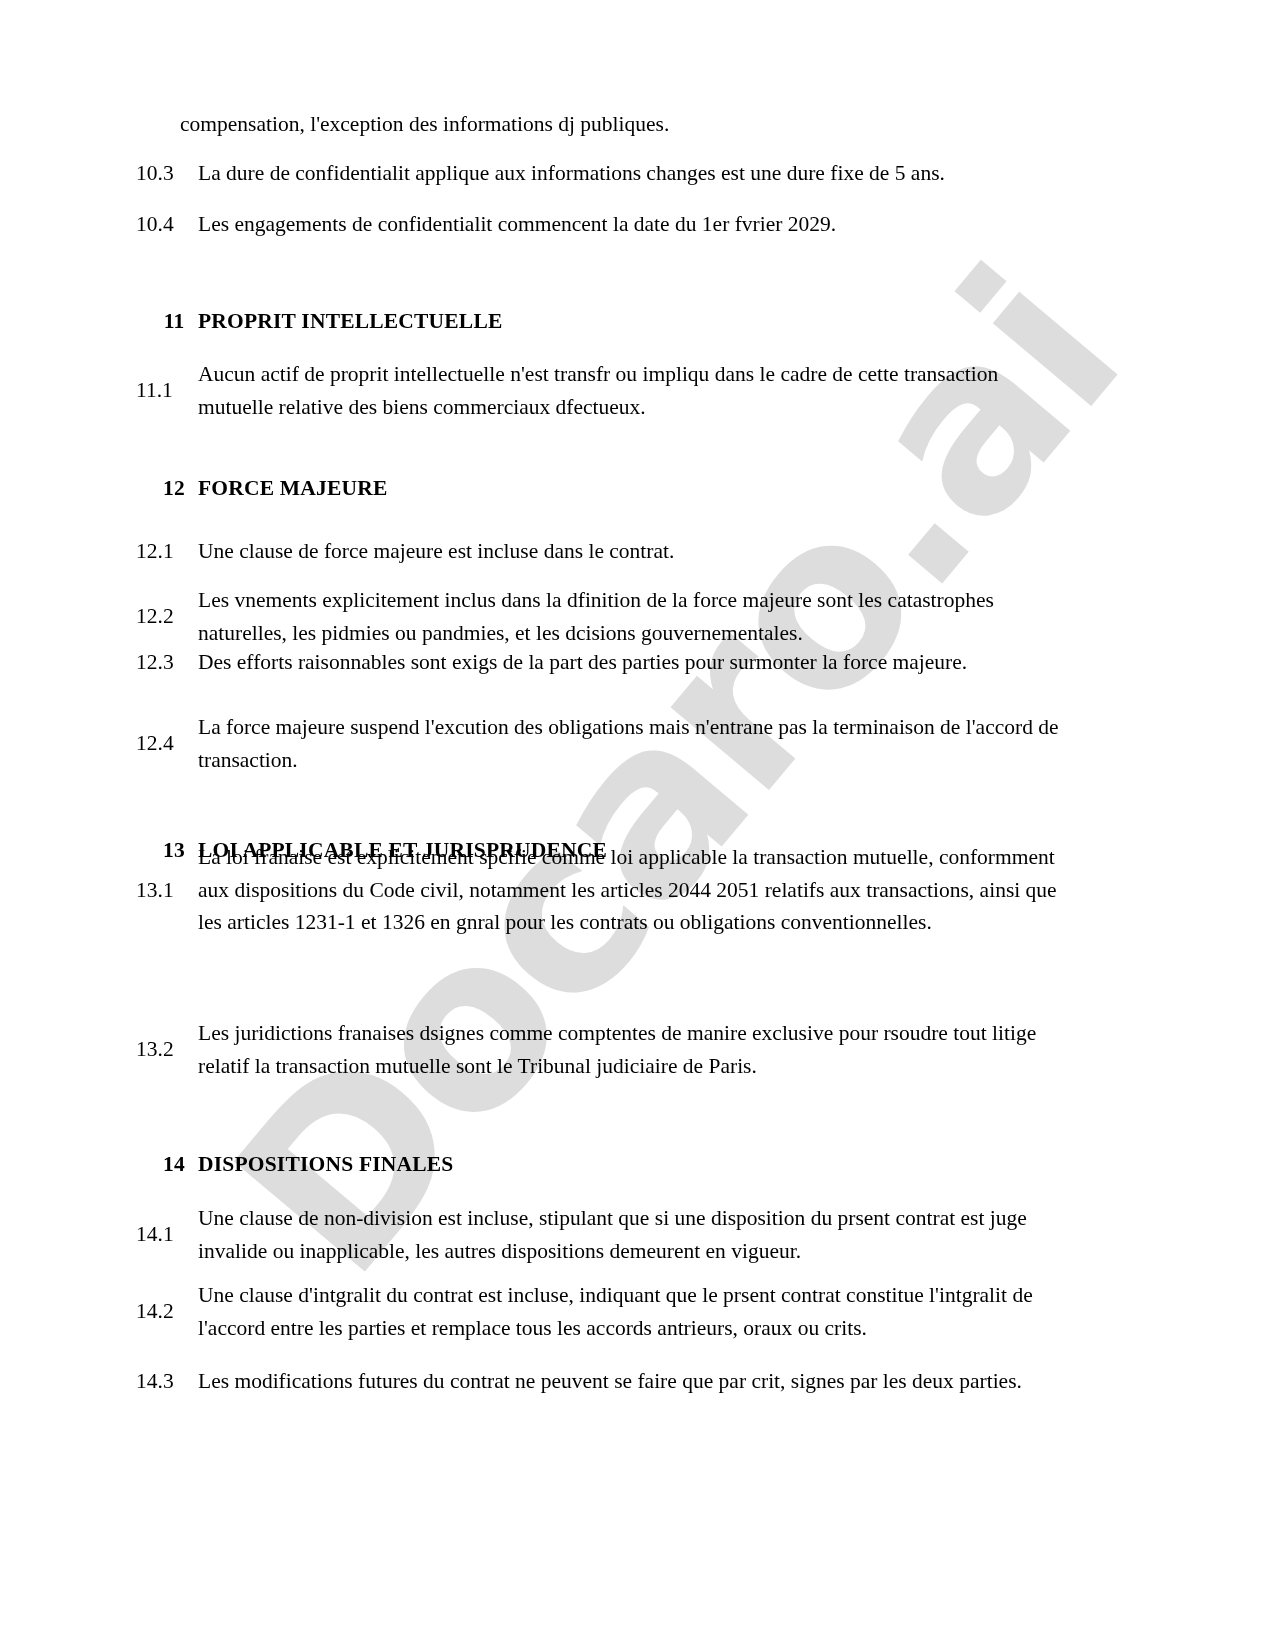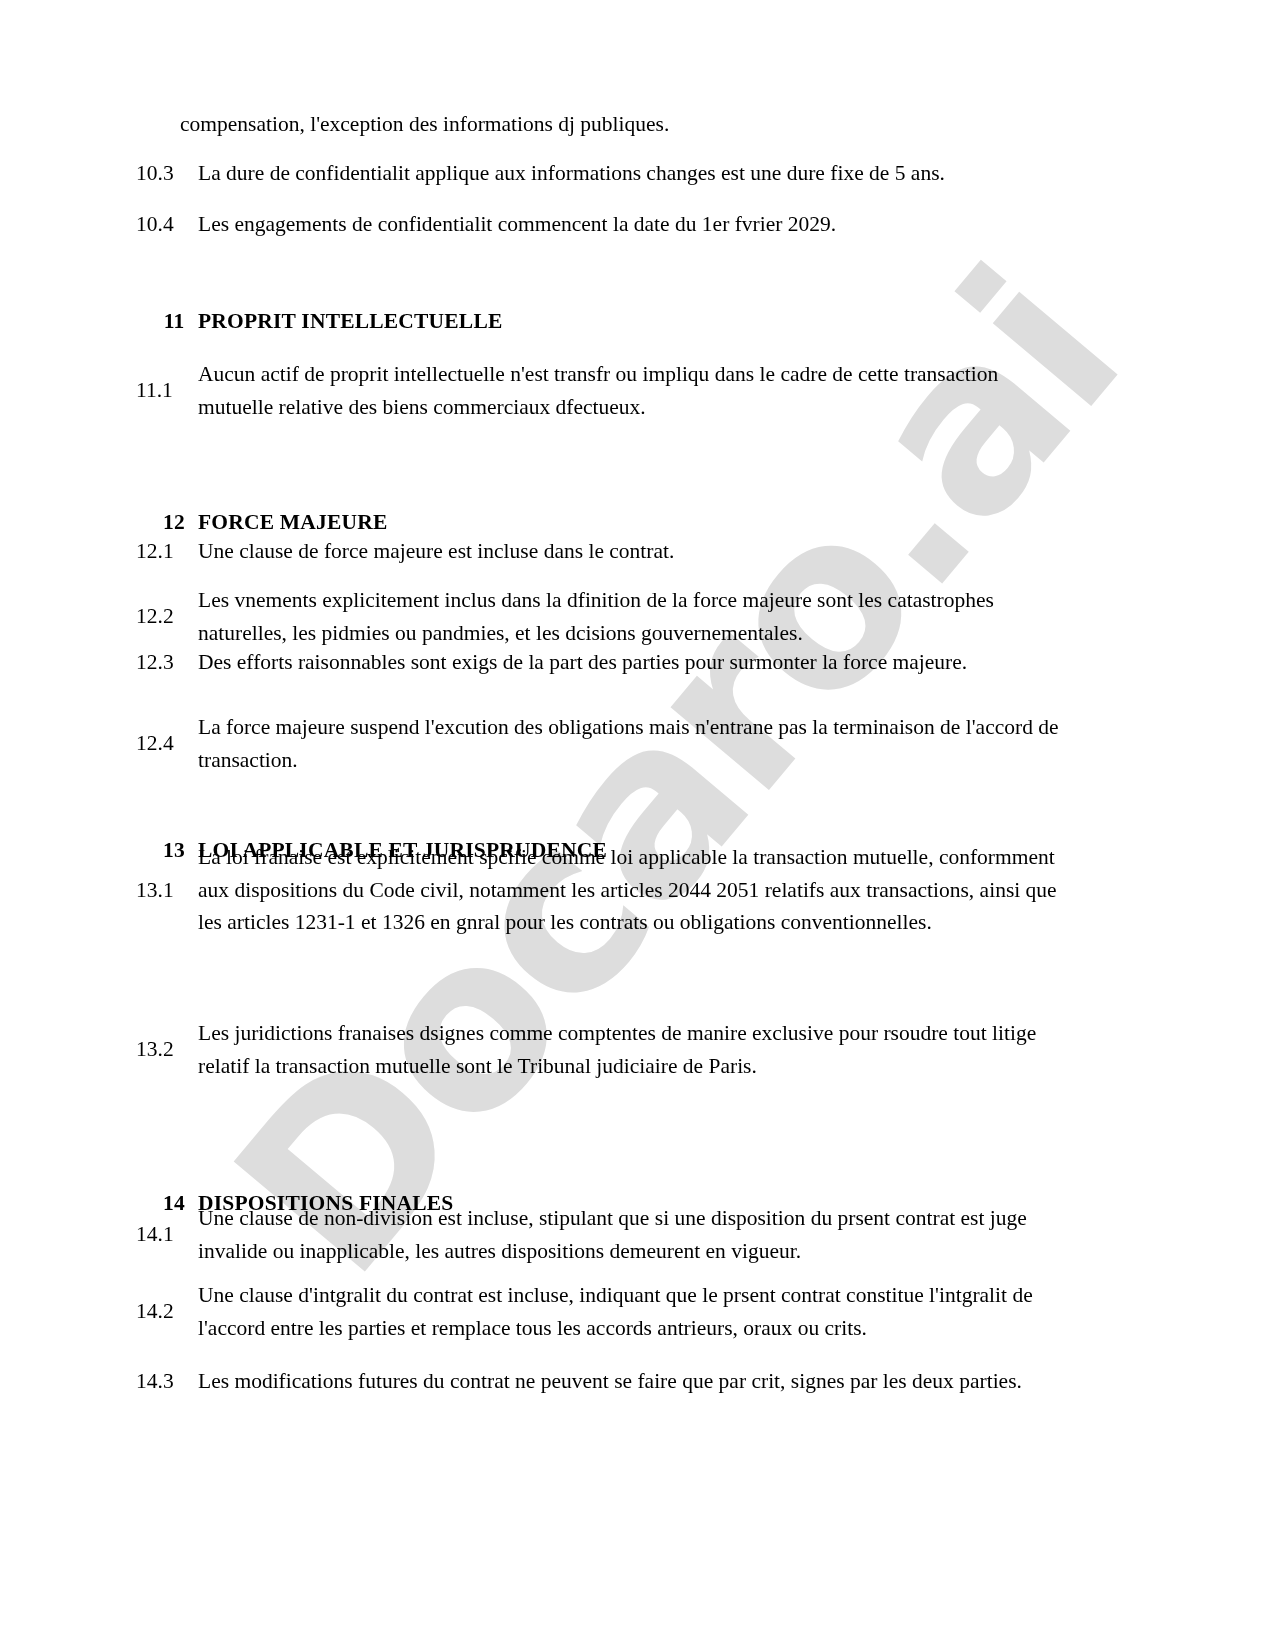--- a/index.html
+++ b/index.html
@@ -135,21 +135,21 @@
       </div>
     </div>
 
     <div class="block" style="top:358px;">
       <div class="clause">
         <span class="num">11.1</span>
         <span class="body">Aucun actif de proprit intellectuelle n'est transfr ou impliqu dans le cadre de cette transaction mutuelle relative  des biens commerciaux dfectueux.</span>
       </div>
     </div>
 
-    <div class="block" style="top:510px;">
+    <div class="block" style="top:476px;">
       <div class="heading">
         <span class="hnum">12</span>
         <span class="htitle">FORCE MAJEURE</span>
       </div>
     </div>
 
     <div class="block" style="top:535px;">
       <div class="clause">
         <span class="num">12.1</span>
         <span class="body">Une clause de force majeure est incluse dans le contrat.</span>
@@ -191,21 +191,21 @@
       </div>
     </div>
 
     <div class="block" style="top:1017px;">
       <div class="clause">
         <span class="num">13.2</span>
         <span class="body">Les juridictions franaises dsignes comme comptentes de manire exclusive pour rsoudre tout litige relatif  la transaction mutuelle sont le Tribunal judiciaire de Paris.</span>
       </div>
     </div>
 
-    <div class="block" style="top:1152px;margin-top:39px;">
+    <div class="block" style="top:1152px;">
       <div class="heading">
         <span class="hnum">14</span>
         <span class="htitle">DISPOSITIONS FINALES</span>
       </div>
     </div>
 
     <div class="block" style="top:1202px;">
       <div class="clause">
         <span class="num">14.1</span>
         <span class="body">Une clause de non-division est incluse, stipulant que si une disposition du prsent contrat est juge invalide ou inapplicable, les autres dispositions demeurent en vigueur.</span>

